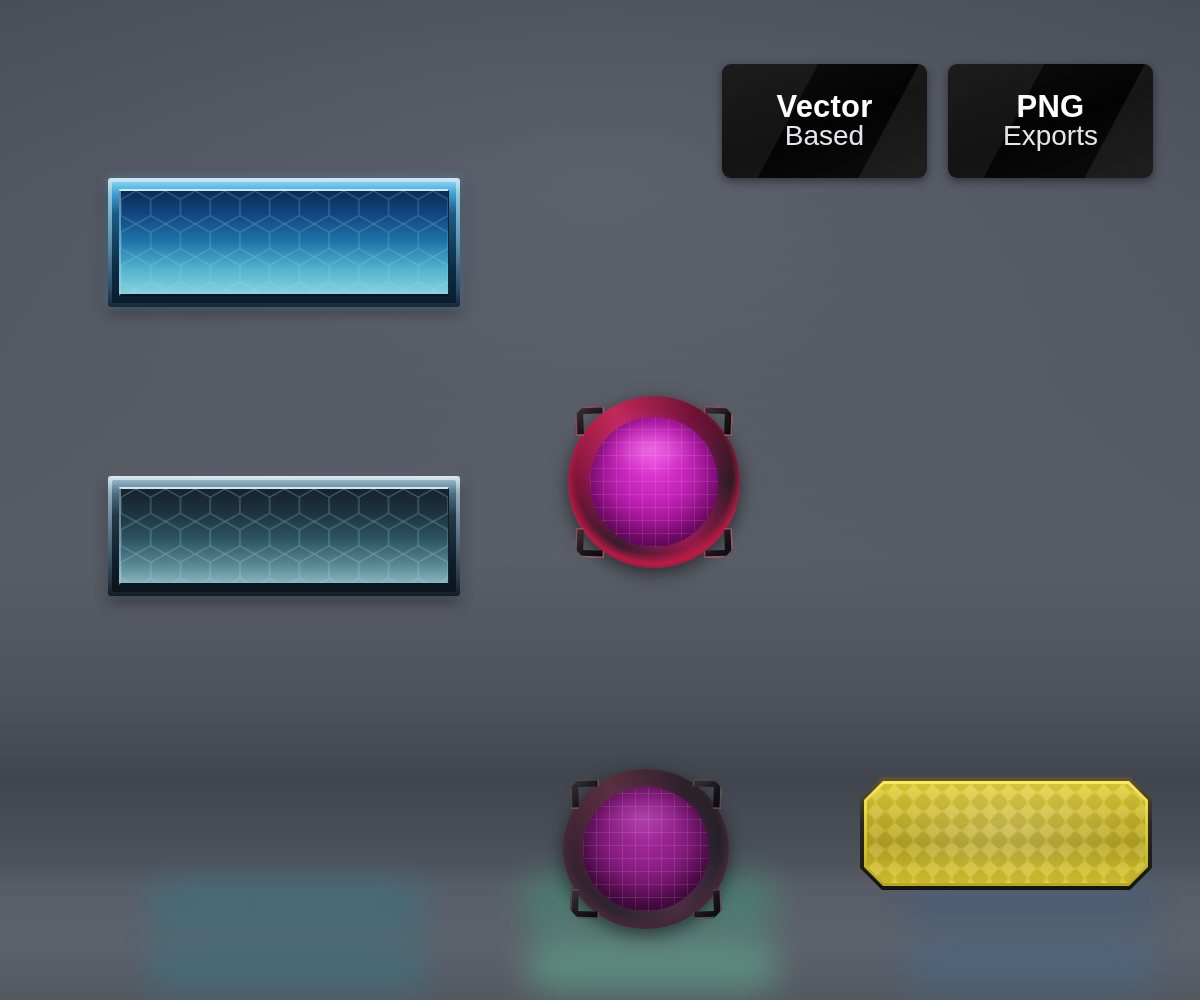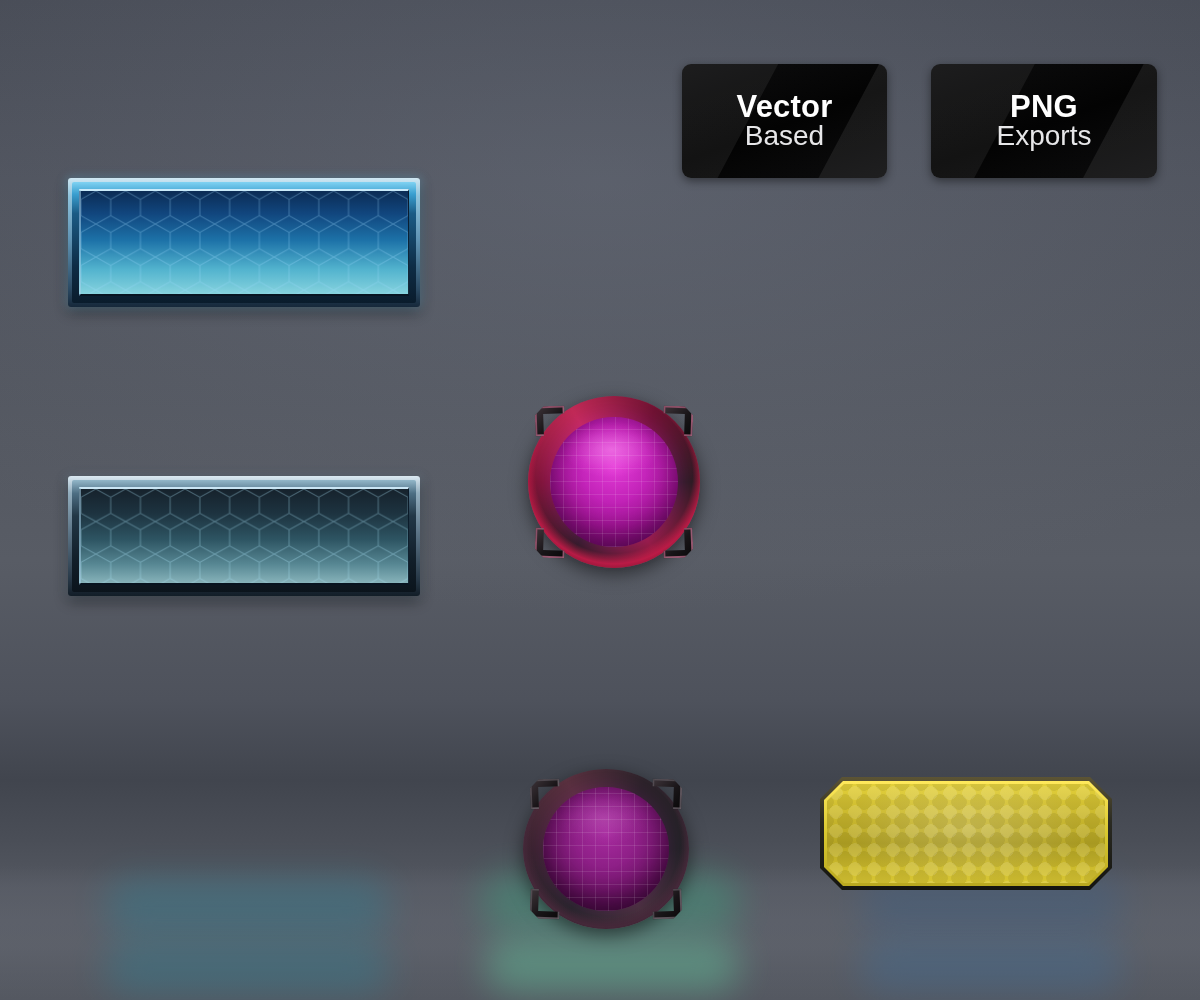--- a/index.html
+++ b/index.html
@@ -27,21 +27,21 @@
         #585c64 100%);
     overflow:hidden;
   }
   
   #floor{
     position:absolute; left:0; right:0; top:866px; height:134px;
     background:linear-gradient(180deg, rgba(86,90,100,.0) 0%, rgba(92,96,106,.55) 16%, rgba(96,100,110,.45) 60%, rgba(78,82,92,.4) 100%);
     pointer-events:none;
   }
 
-  .abs{ position:absolute; }
+  .abs{ position:absolute;margin-left:40px; }
 
   
   .badge{
     border-radius:9px;
     background:linear-gradient(160deg,#0b0b0c 0%,#000 52%,#0a0a0b 100%);
     box-shadow:0 3px 10px rgba(0,0,0,.45);
     overflow:hidden;
     display:flex; flex-direction:column;
     align-items:center; justify-content:center;
     color:#fff; line-height:1.02;
@@ -201,21 +201,21 @@
   <div class="refl abs" style="left:485px;top:938px;width:255px;height:54px;background:#5fba95;opacity:.5;"></div>
   <div class="refl abs" style="left:860px;top:876px;width:262px;height:54px;background:#3c5f85;"></div>
   <div class="refl abs" style="left:860px;top:940px;width:262px;height:52px;background:#3f6c96;"></div>
 
   <div class="badge abs" style="left:682px;top:64px;width:205px;height:114px;">
     <div class="gloss"></div>
     <div class="b-top">Vector</div>
     <div class="b-bot">Based</div>
   </div>
 
-  <div class="badge abs" style="left:931px;top:64px;width:226px;height:114px;">
+  <div class="badge abs" style="left:908px;top:64px;width:205px;height:114px;">
     <div class="gloss"></div>
     <div class="b-top">PNG</div>
     <div class="b-bot">Exports</div>
   </div>
 
   <div class="rectbtn on abs" style="left:68px;top:178px;width:352px;height:129px;">
     <div class="outer"></div>
     <div class="bev"></div>
     <div class="face">
       <svg class="hexlayer" width="100%" height="100%" preserveAspectRatio="none" viewBox="0 0 330 108">

